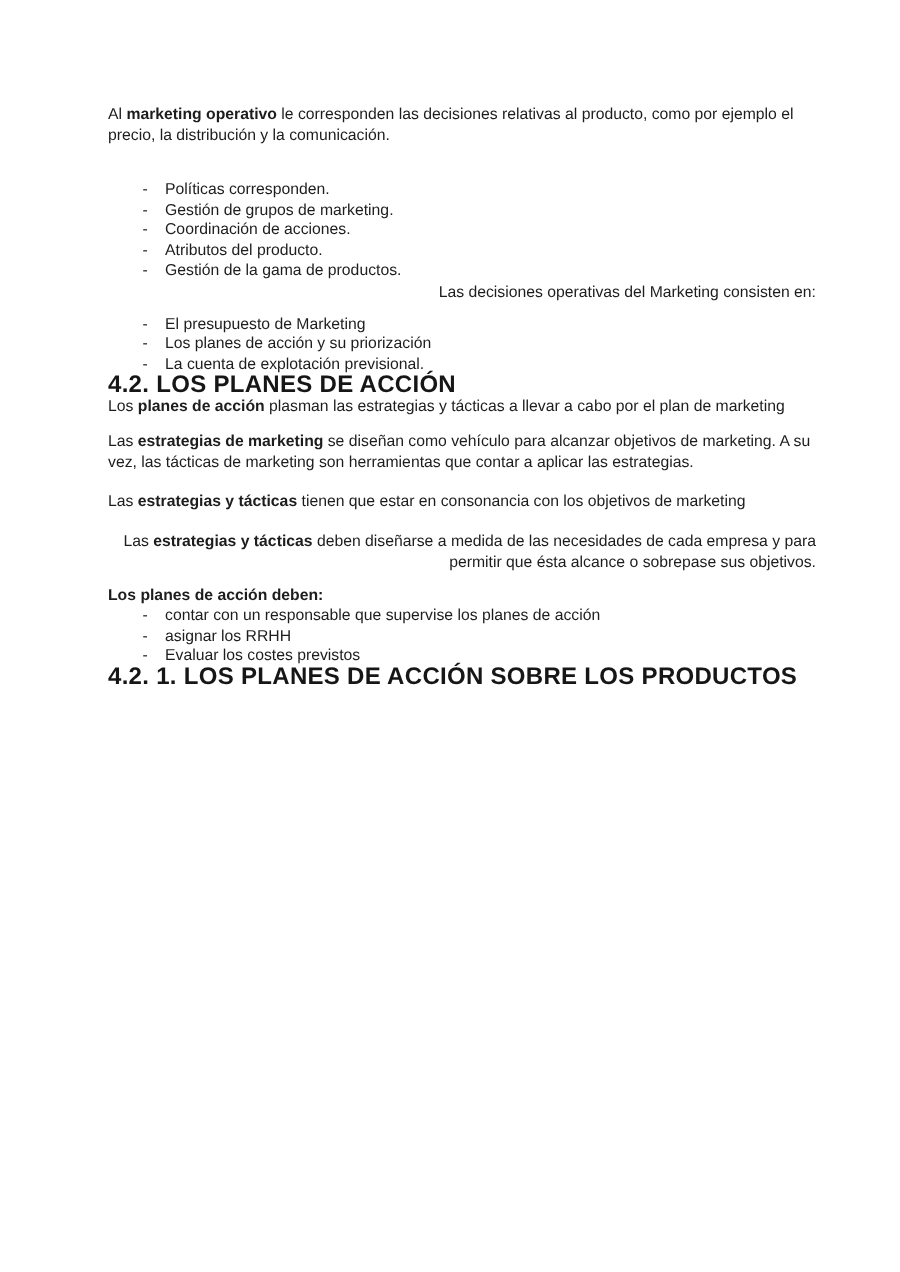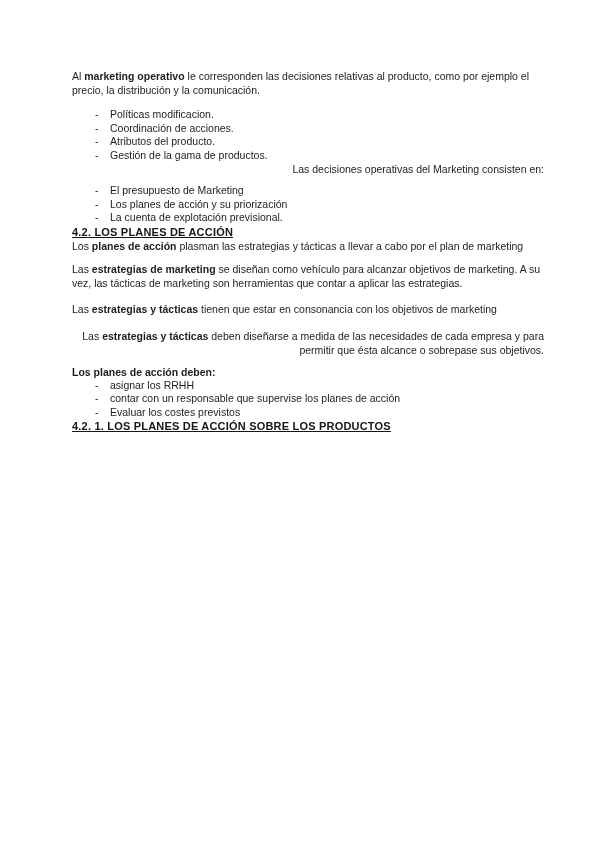--- a/index.html
+++ b/index.html
@@ -25,48 +25,48 @@
     line-height: 13.5px;
   }
   ul.dash-list li::before {
     content: "-";
     position: absolute;
     left: 23px;
     top: 0;
   }
   h2.heading {
     margin: 0;
-    font-size: 11px;
+    font-size: 16px;
     font-weight: bold;
-    text-decoration: underline;
     letter-spacing: 0.2px;
     line-height: 14px;
     color: #161616;
   }
   
-  .mb11 { margin-bottom: 11px; }
+  .mb11 { margin-bottom: 23px; }
   .mb0  { margin-bottom: 0; }
   .mb9  { margin-bottom: 9px; }
   .mb8  { margin-bottom: 8px; text-align: right; }
   .mb24 { margin-bottom: 24px; }
   .mb13 { margin-bottom: 13px; }
   .mb12 { margin-bottom: 12px; }
   .mb7  { margin-bottom: 7px; }
   .mb14 { margin-bottom: 14px; }
 </style>
 </head>
 <body>
 
 <div class="page">
 
   <p class="mb11"><span>Al </span><span class="b">marketing operativo</span><span> le corresponden las decisiones relativas al producto, como por ejemplo el precio, la distribución y la comunicación.</span></p>
 
 
   <ul class="dash-list mb9">
-    <li>Políticas modificacion.</li>
+    <li>Políticas corresponden.</li>
+    <li>Gestión de grupos de marketing.</li>
     <li>Coordinación de acciones.</li>
     <li>Atributos del producto.</li>
     <li>Gestión de la gama de productos.</li>
   </ul>
 
   <p class="mb8"><span>Las decisiones operativas del Marketing consisten en:</span></p>
 
   <ul class="dash-list mb24">
     <li>El presupuesto de Marketing</li>
     <li>Los planes de acción y su priorización</li>
@@ -79,21 +79,21 @@
 
   <p class="mb12"><span>Las </span><span class="b">estrategias de marketing</span><span> se diseñan como vehículo para alcanzar objetivos de marketing. A su vez, las tácticas de marketing son herramientas que contar a aplicar las estrategias.</span></p>
 
   <p class="mb13"><span>Las </span><span class="b">estrategias y tácticas</span><span> tienen que estar en consonancia con los objetivos de marketing</span></p>
 
   <p class="mb8"><span>Las </span><span class="b">estrategias y tácticas</span><span> deben diseñarse a medida de las necesidades de cada empresa y para permitir que ésta alcance o sobrepase sus objetivos.</span></p>
 
   <p class="mb0"><span class="b">Los planes de acción deben:</span></p>
 
   <ul class="dash-list mb7">
+    <li>contar con un responsable que supervise los planes de acción</li>
     <li>asignar los RRHH</li>
-    <li>contar con un responsable que supervise los planes de acción</li>
     <li>Evaluar los costes previstos</li>
   </ul>
 
   <h2 class="heading mb14">4.2. 1. LOS PLANES DE ACCIÓN SOBRE LOS PRODUCTOS</h2>
 
 
 </div>
 
 </body></html>

